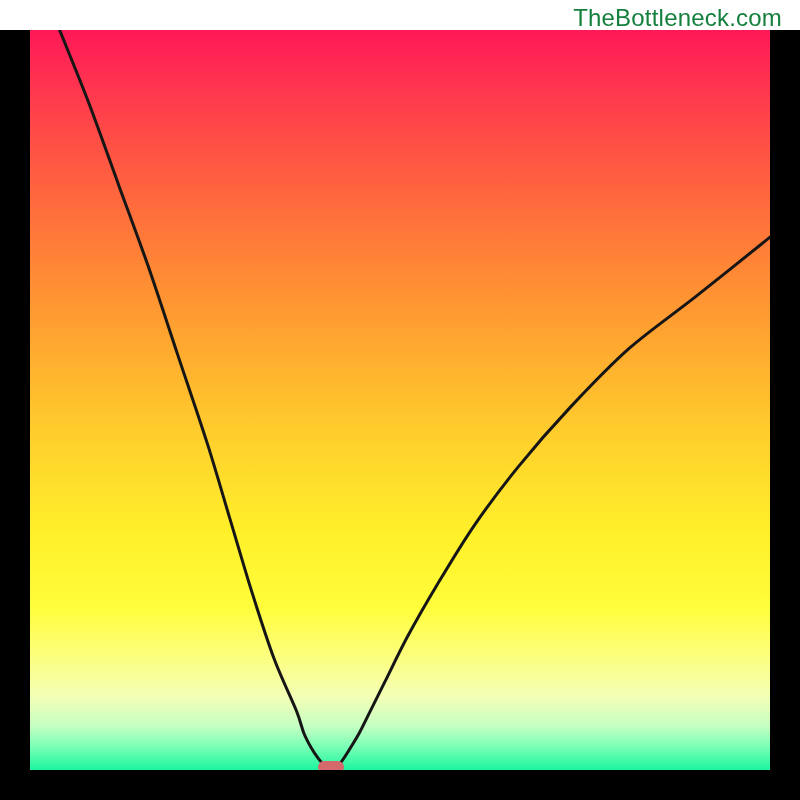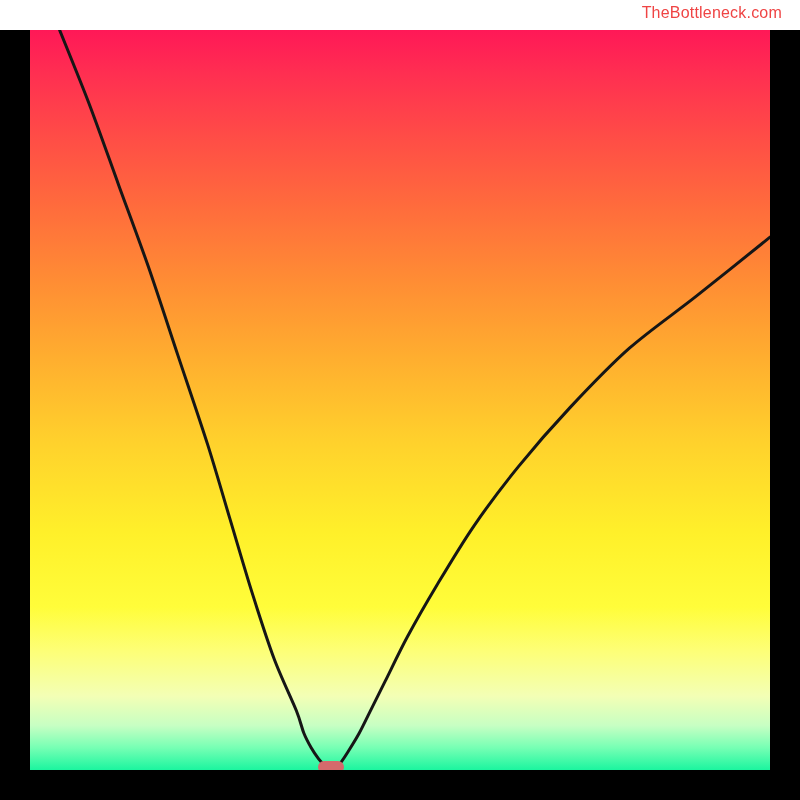--- a/index.html
+++ b/index.html
@@ -13,22 +13,22 @@
   }
   .root {
     position: relative;
     width: 800px;
     height: 800px;
   }
   .watermark {
     position: absolute;
     top: 4px;
     right: 18px;
-    font-size: 16px;
-    color: #ef4444;
+    font-size: 24px;
+    color: #15803d;
     font-weight: 400;
     letter-spacing: 0.2px;
   }
   .frame {
     position: absolute;
     left: 0;
     top: 30px;
     width: 800px;
     height: 770px;
     background: #000;

